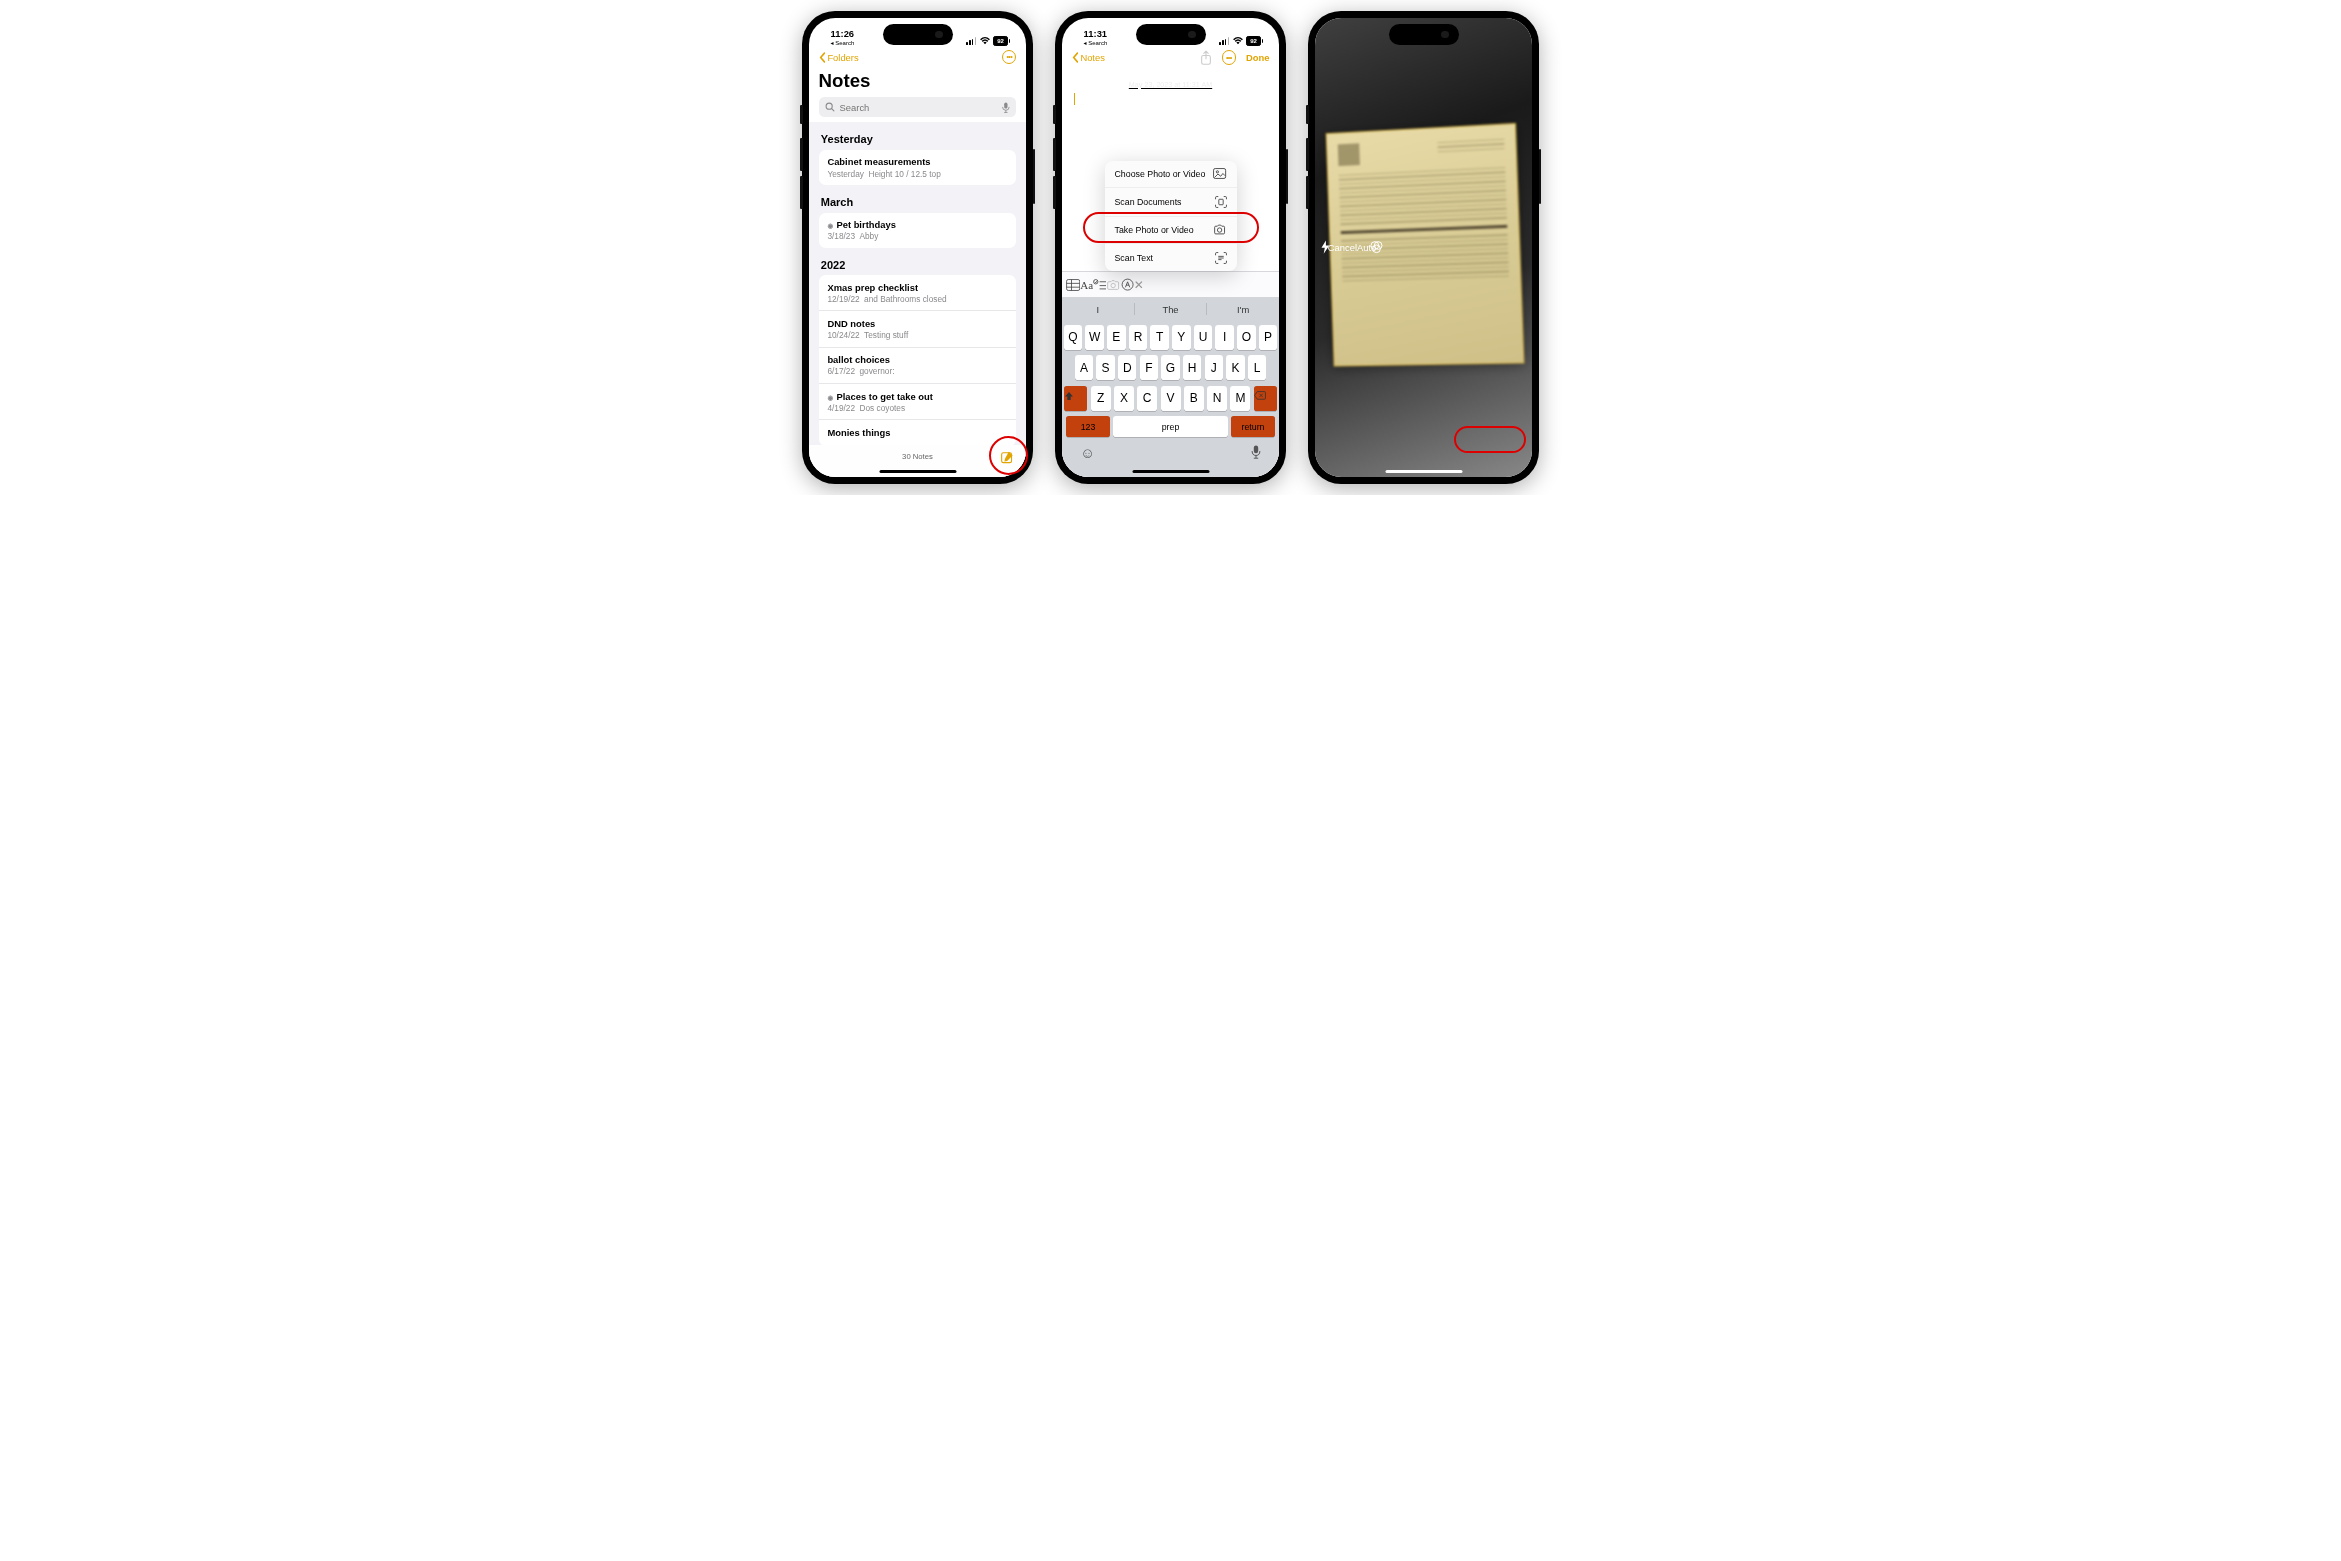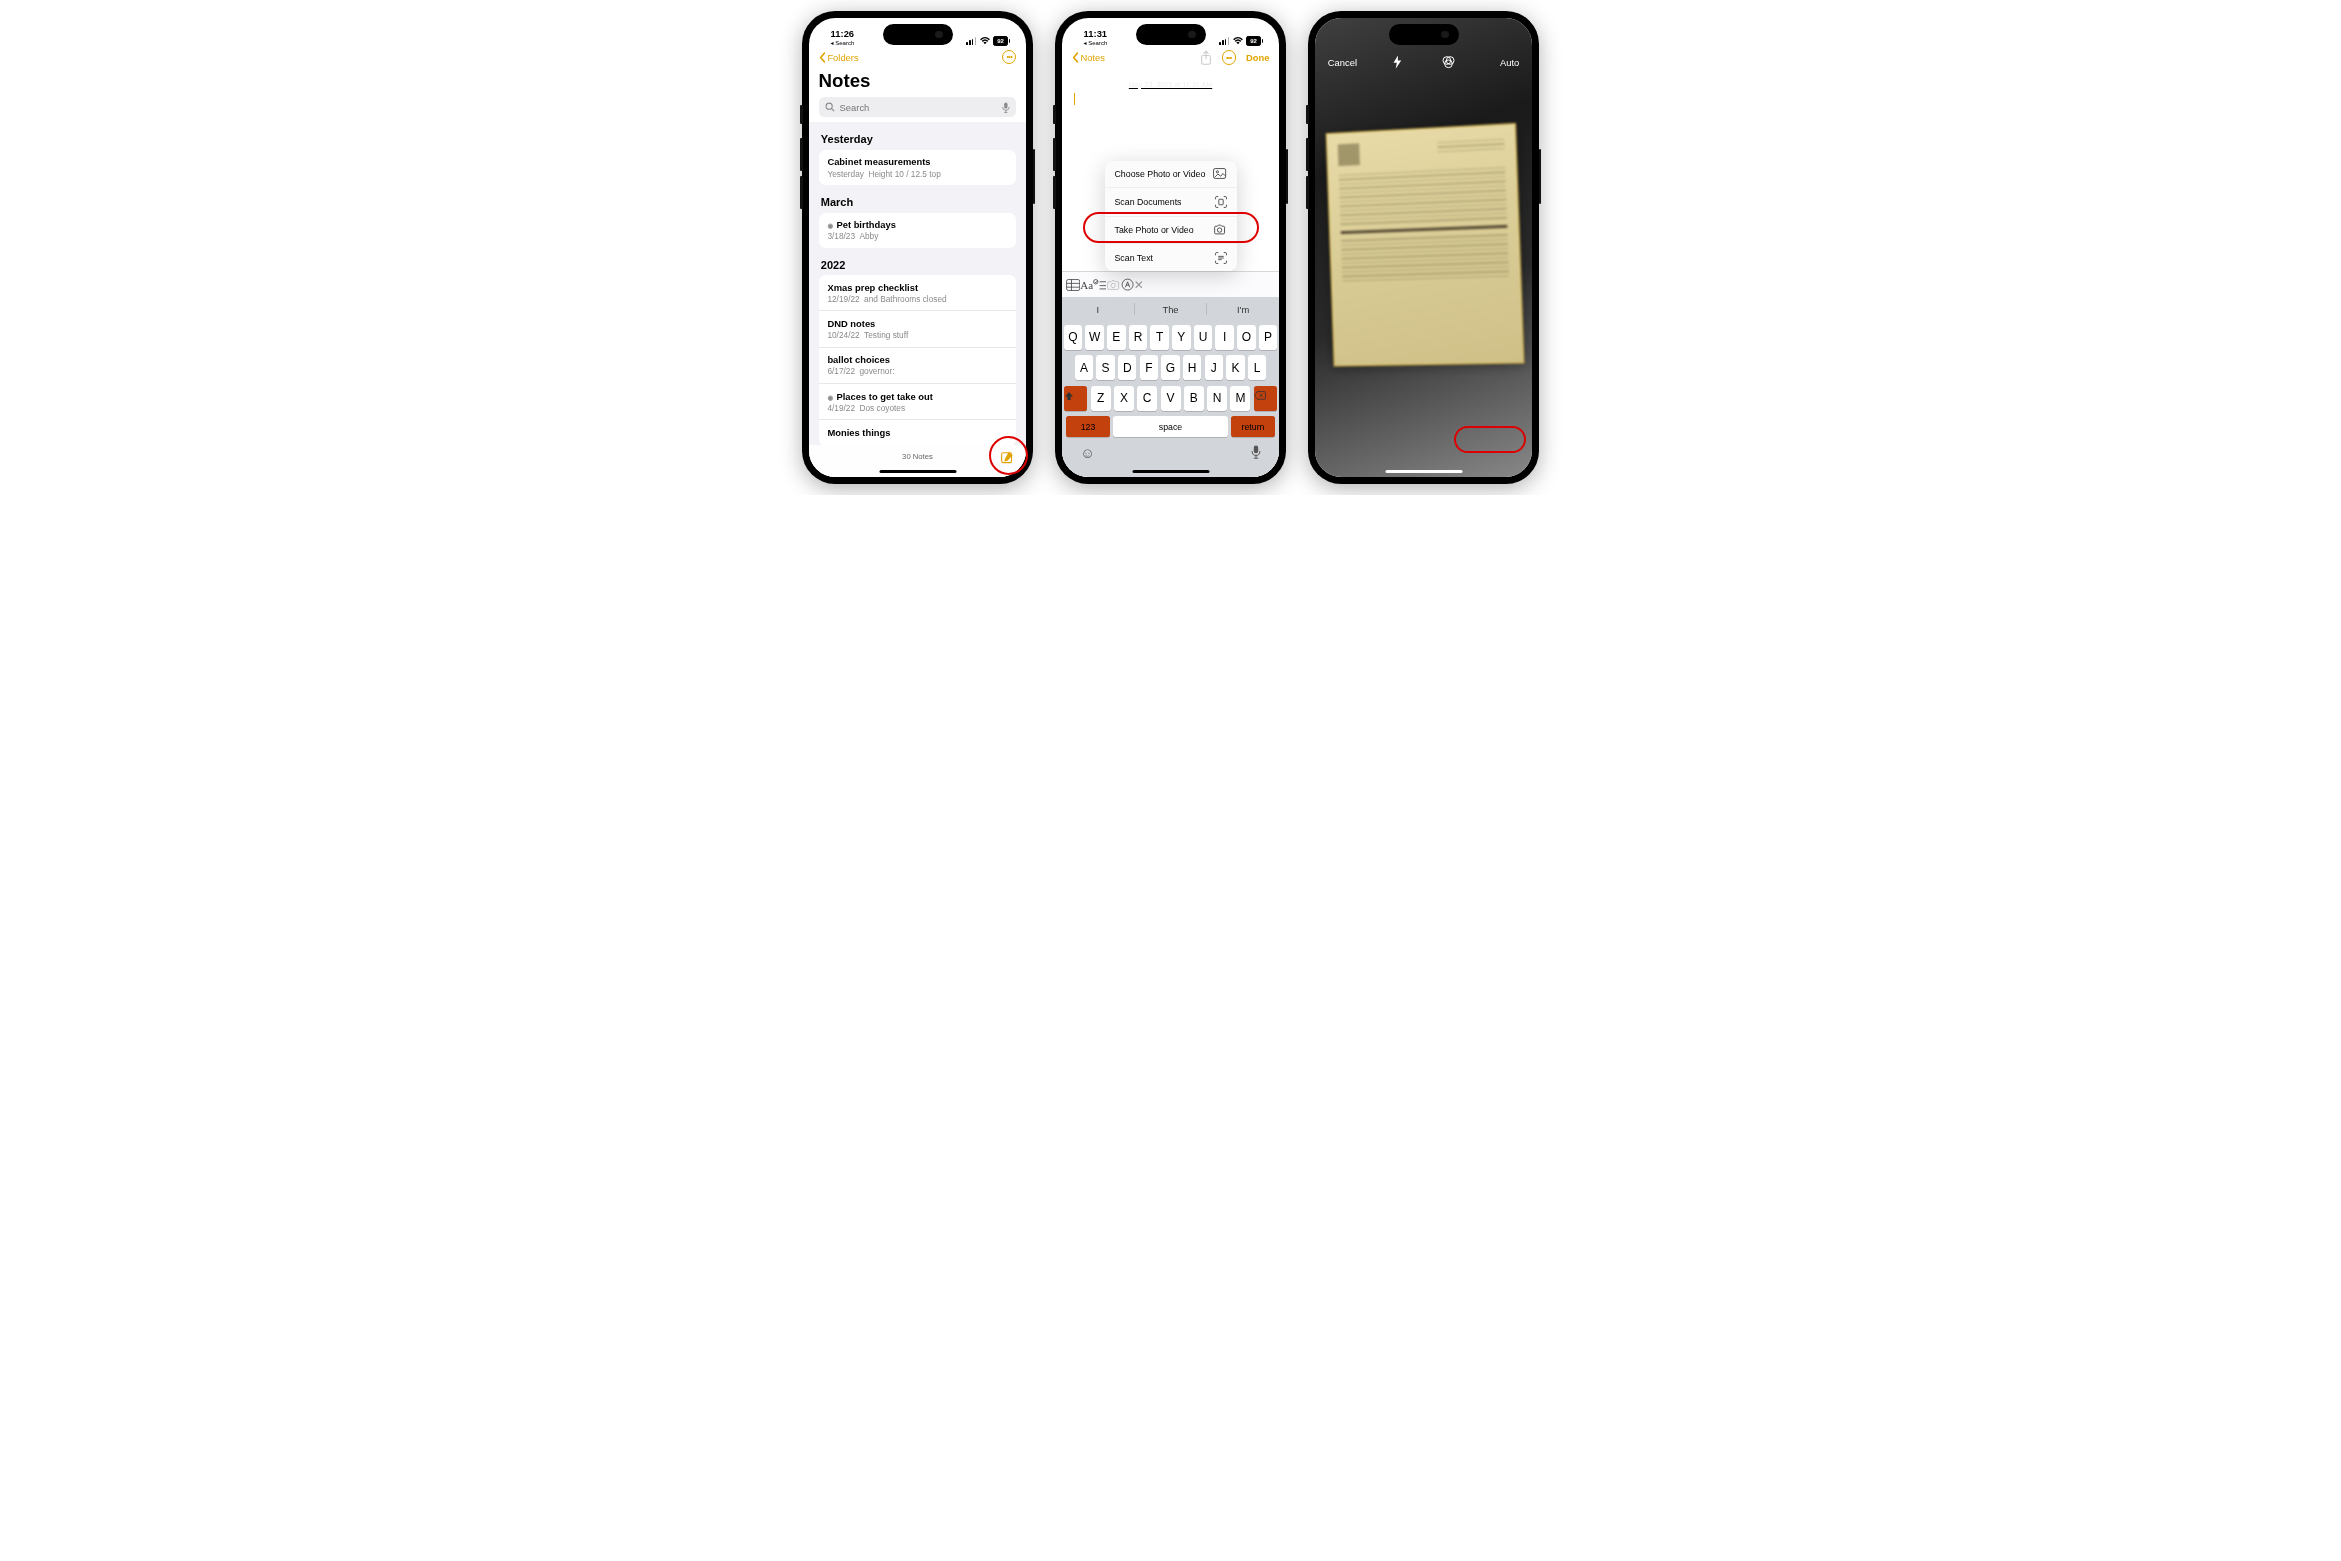--- a/index.html
+++ b/index.html
@@ -70,21 +70,21 @@
 .p2-suggest div:not(:last-child)::after { content:''; position:absolute; right:0; top:25%; height:50%; width:0.6px; background:#b8bbc0; }
 .p2-keyboard { background: #d2d5da; padding: 3.3px 2.2px 2.2px; }
 .p2-row { display: flex; gap: 3.3px; justify-content: center; margin-bottom: 5.5px; }
 .p2-key { background: #fff; border-radius: 2.8px; flex: 1; text-align: center; padding: 5.5px 0; font-size: 12px; box-shadow: 0 0.6px 0 #8b8b8f; max-width: 20px; }
 .p2-key.fn { background: #c2410c; font-size:8.8px; max-width:26.4px; }
 .p2-space-row { display: flex; gap: 3.3px; padding: 0 2.2px; }
 .p2-space-row .p2-key { max-width: none; }
 .p2-bottom-row { display: flex; justify-content: space-between; padding: 7.7px 16.5px 14.3px; color: #555; font-size:14.3px; }
 
 
-.p3-content { height: 100%; display: flex; flex-direction: column; background: linear-gradient(160deg, #404040 0%, #1a1a1a 30%, #2a2a2a 60%, #888 100%); position: relative; color: #fff; }
+.p3-content { height: 100%; display: flex; flex-direction: row; background: linear-gradient(160deg, #404040 0%, #1a1a1a 30%, #2a2a2a 60%, #888 100%); position: relative; color: #fff; }
 .p3-top { display: flex; justify-content: space-between; align-items: center; padding: 10px 13.2px; font-size: 9.4px; position:relative; z-index:10; }
 .p3-top-mid { display: flex; gap: 39px; align-items:center; position:absolute; left:50%; transform:translateX(-50%); }
 .p3-doc { position: absolute; top: 110px; left: 13.2px; right: 13.2px; height: 237px; background: linear-gradient(170deg, #e8dba8 0%, #d9cc95 50%, #cfc088 100%); border: 1.1px solid #d4b040; transform: perspective(440px) rotateY(-4deg) rotateZ(-2deg); box-shadow: 0 2.2px 11px rgba(0,0,0,0.4); overflow:hidden; padding:11px; filter:blur(0.8px); }
 .p3-doc-line { height: 1.7px; background: rgba(60,50,20,0.25); margin: 2.8px 0; }
 .p3-doc-linebold { height: 2.2px; background: rgba(30,20,10,0.7); margin: 6.6px 0; }
 .p3-doc-header { display:flex; justify-content:space-between; margin-bottom:8.8px; }
 .p3-doc-logo { width:22px; height:22px; background:rgba(60,50,20,0.4); }
 .p3-bottom { position: absolute; bottom: 0; left: 0; right: 0; padding: 10px 13.2px 20px; display: flex; justify-content: space-between; align-items: center; }
 .p3-thumb { width: 25px; height: 32px; background: #e4e4e4; border-radius: 1.7px; border:0.6px solid #999; padding:2.2px; }
 .p3-thumb-inner { width:100%; height:100%; background:repeating-linear-gradient(#ccc 0 1.1px, #e4e4e4 1.1px 2.8px); }
@@ -370,21 +370,21 @@
           <div class="p2-key">M</div>
           <div class="p2-key fn">
               <svg width="12" height="8.8" viewBox="0 0 22 16">
                 <path d="M6 1 H19 Q21 1 21 3 V13 Q21 15 19 15 H6 L1 8 Z" stroke="#333" stroke-width="1.5" fill="none"></path>
                 <path d="M10 5 L16 11 M16 5 L10 11" stroke="#333" stroke-width="1.5"></path>
               </svg>
             </div>
         </div>
         <div class="p2-space-row">
           <div class="p2-key fn" style="flex:0 0 44px; max-width:44px; font-size:8.8px;">123</div>
-          <div class="p2-key" style="font-size:8.8px;">space</div>
+          <div class="p2-key" style="font-size:8.8px;">prep</div>
           <div class="p2-key fn" style="flex:0 0 44px; max-width:44px; font-size:8.8px;">return</div>
         </div>
         <div class="p2-bottom-row">
           <span>☺</span>
           <svg width="10" height="14.3" viewBox="0 0 18 26">
               <rect x="5" y="1" width="8" height="14" rx="4" fill="#555"></rect>
               <path d="M2 11 Q2 19 9 19 Q16 19 16 11 M9 19 V24 M5 24 H13" stroke="#555" stroke-width="1.8" fill="none"></path>
             </svg>
         </div>
       </div>

